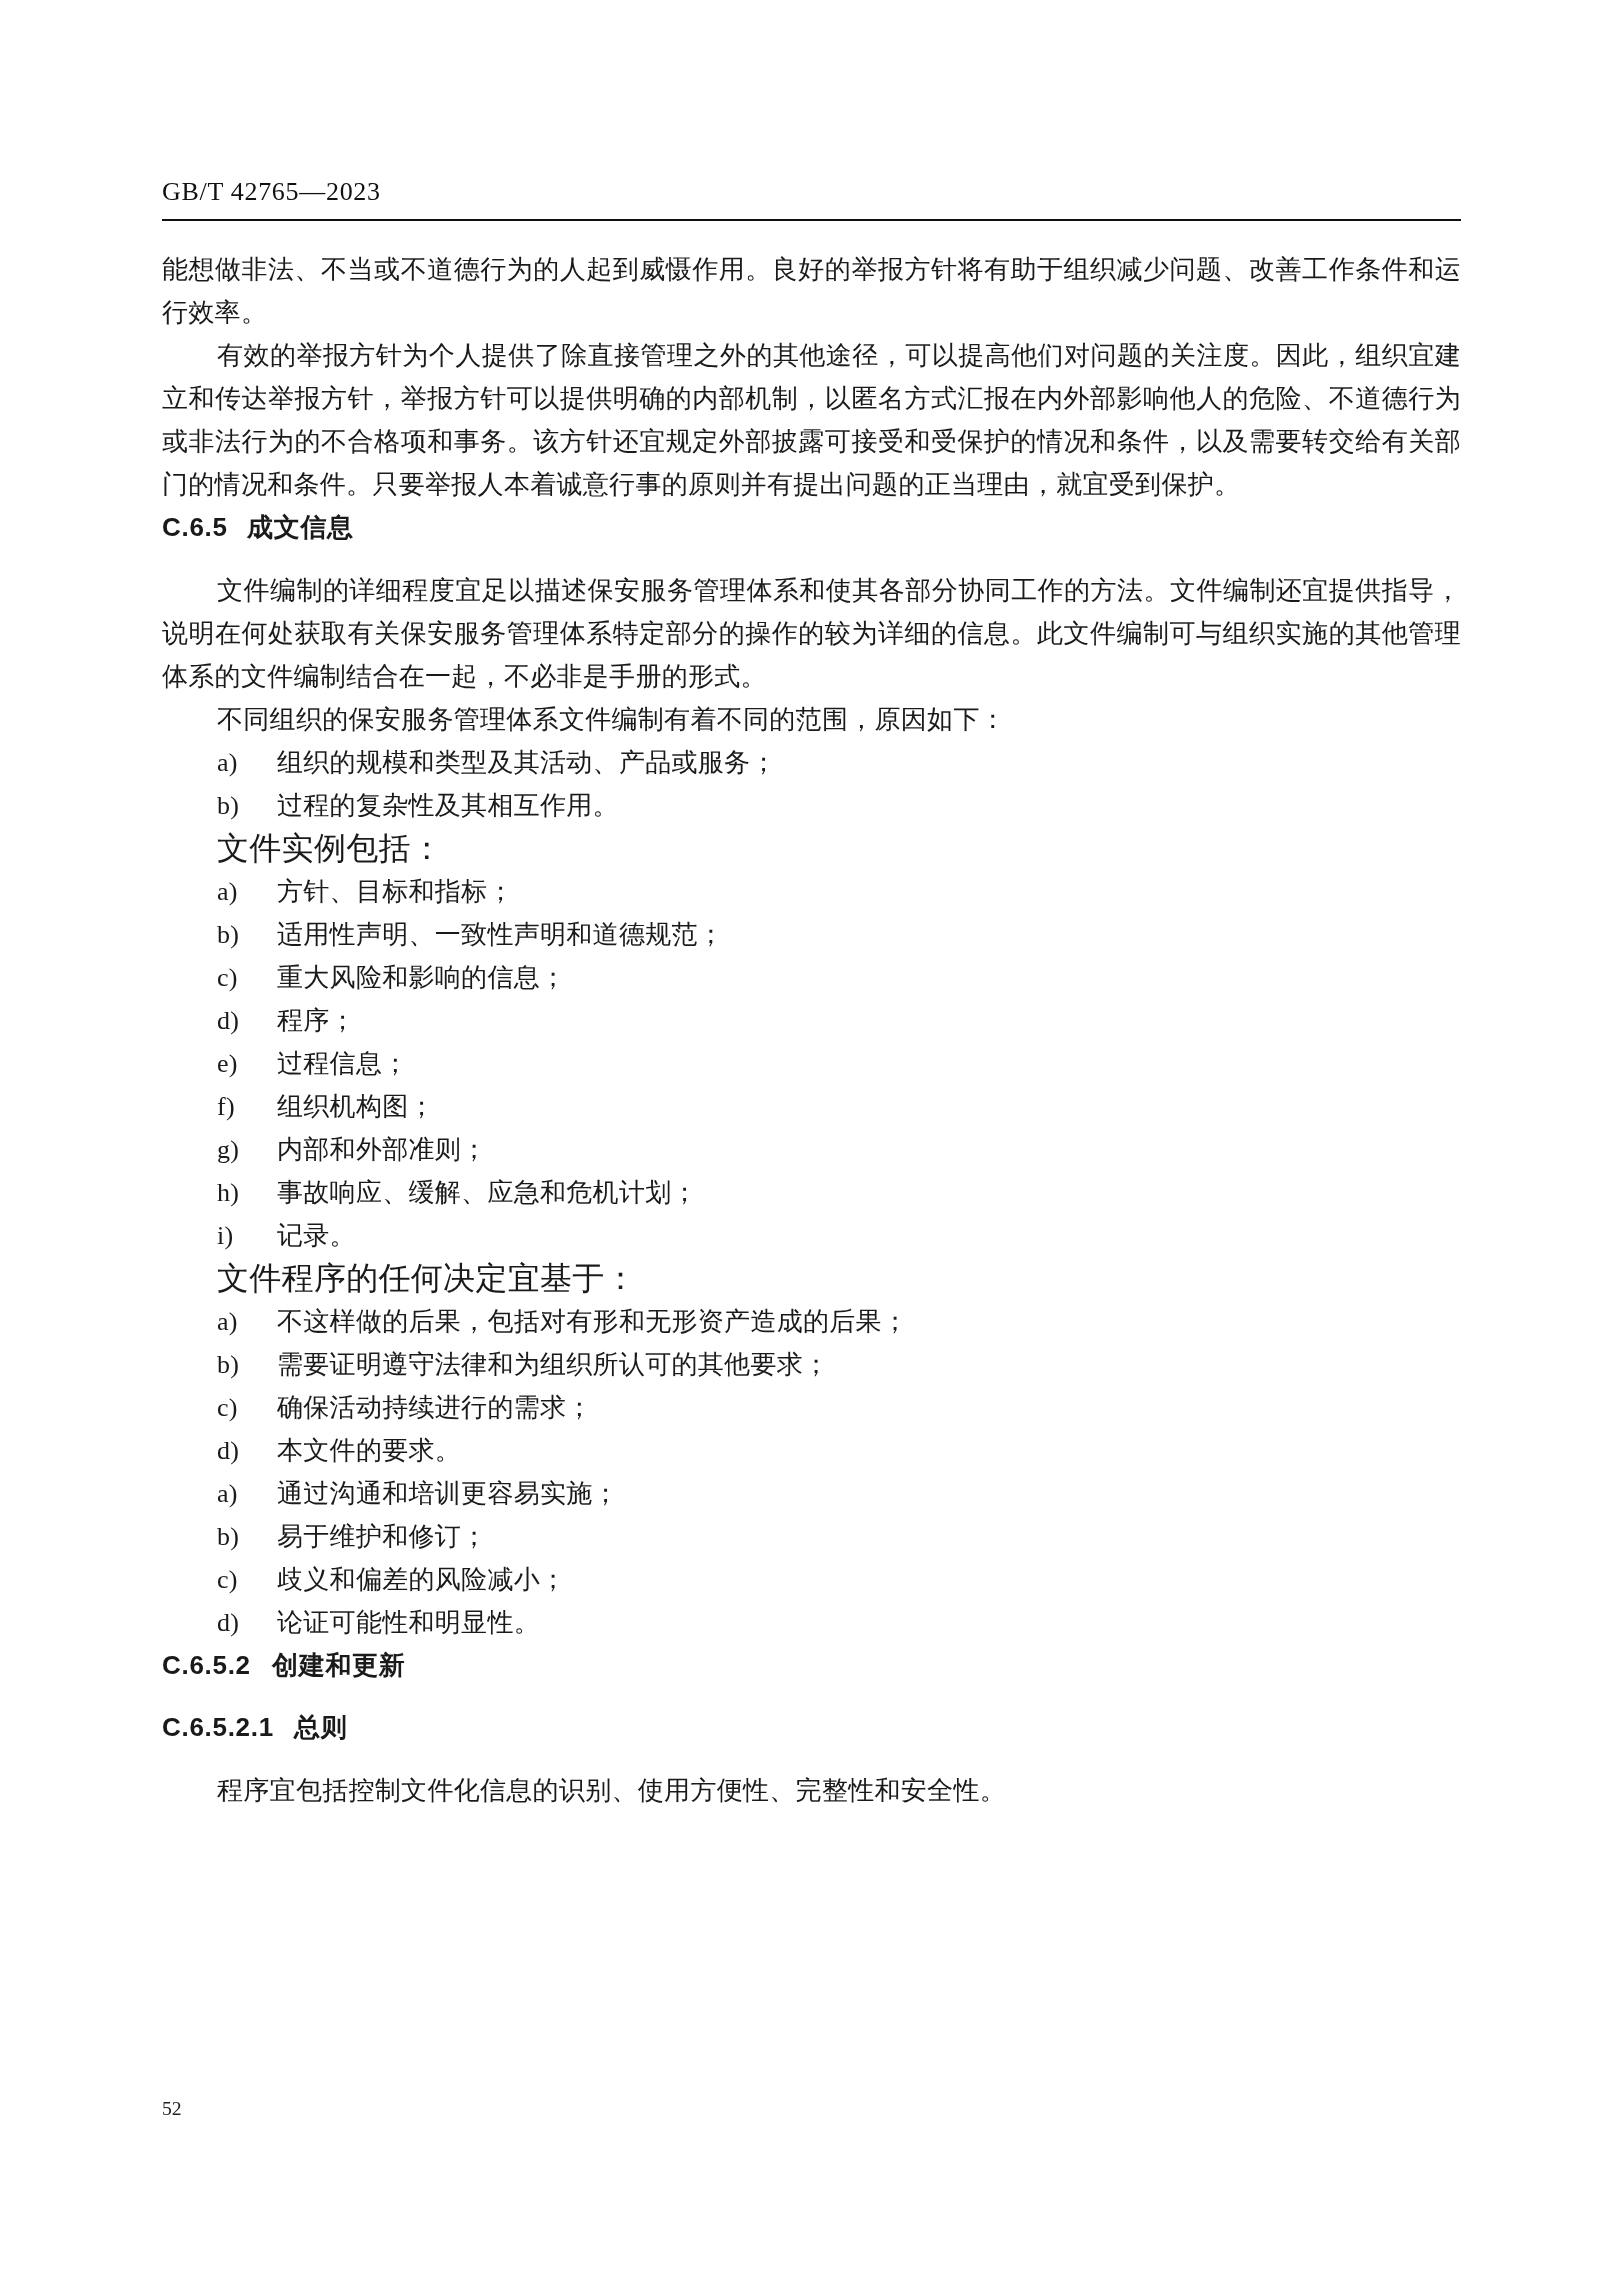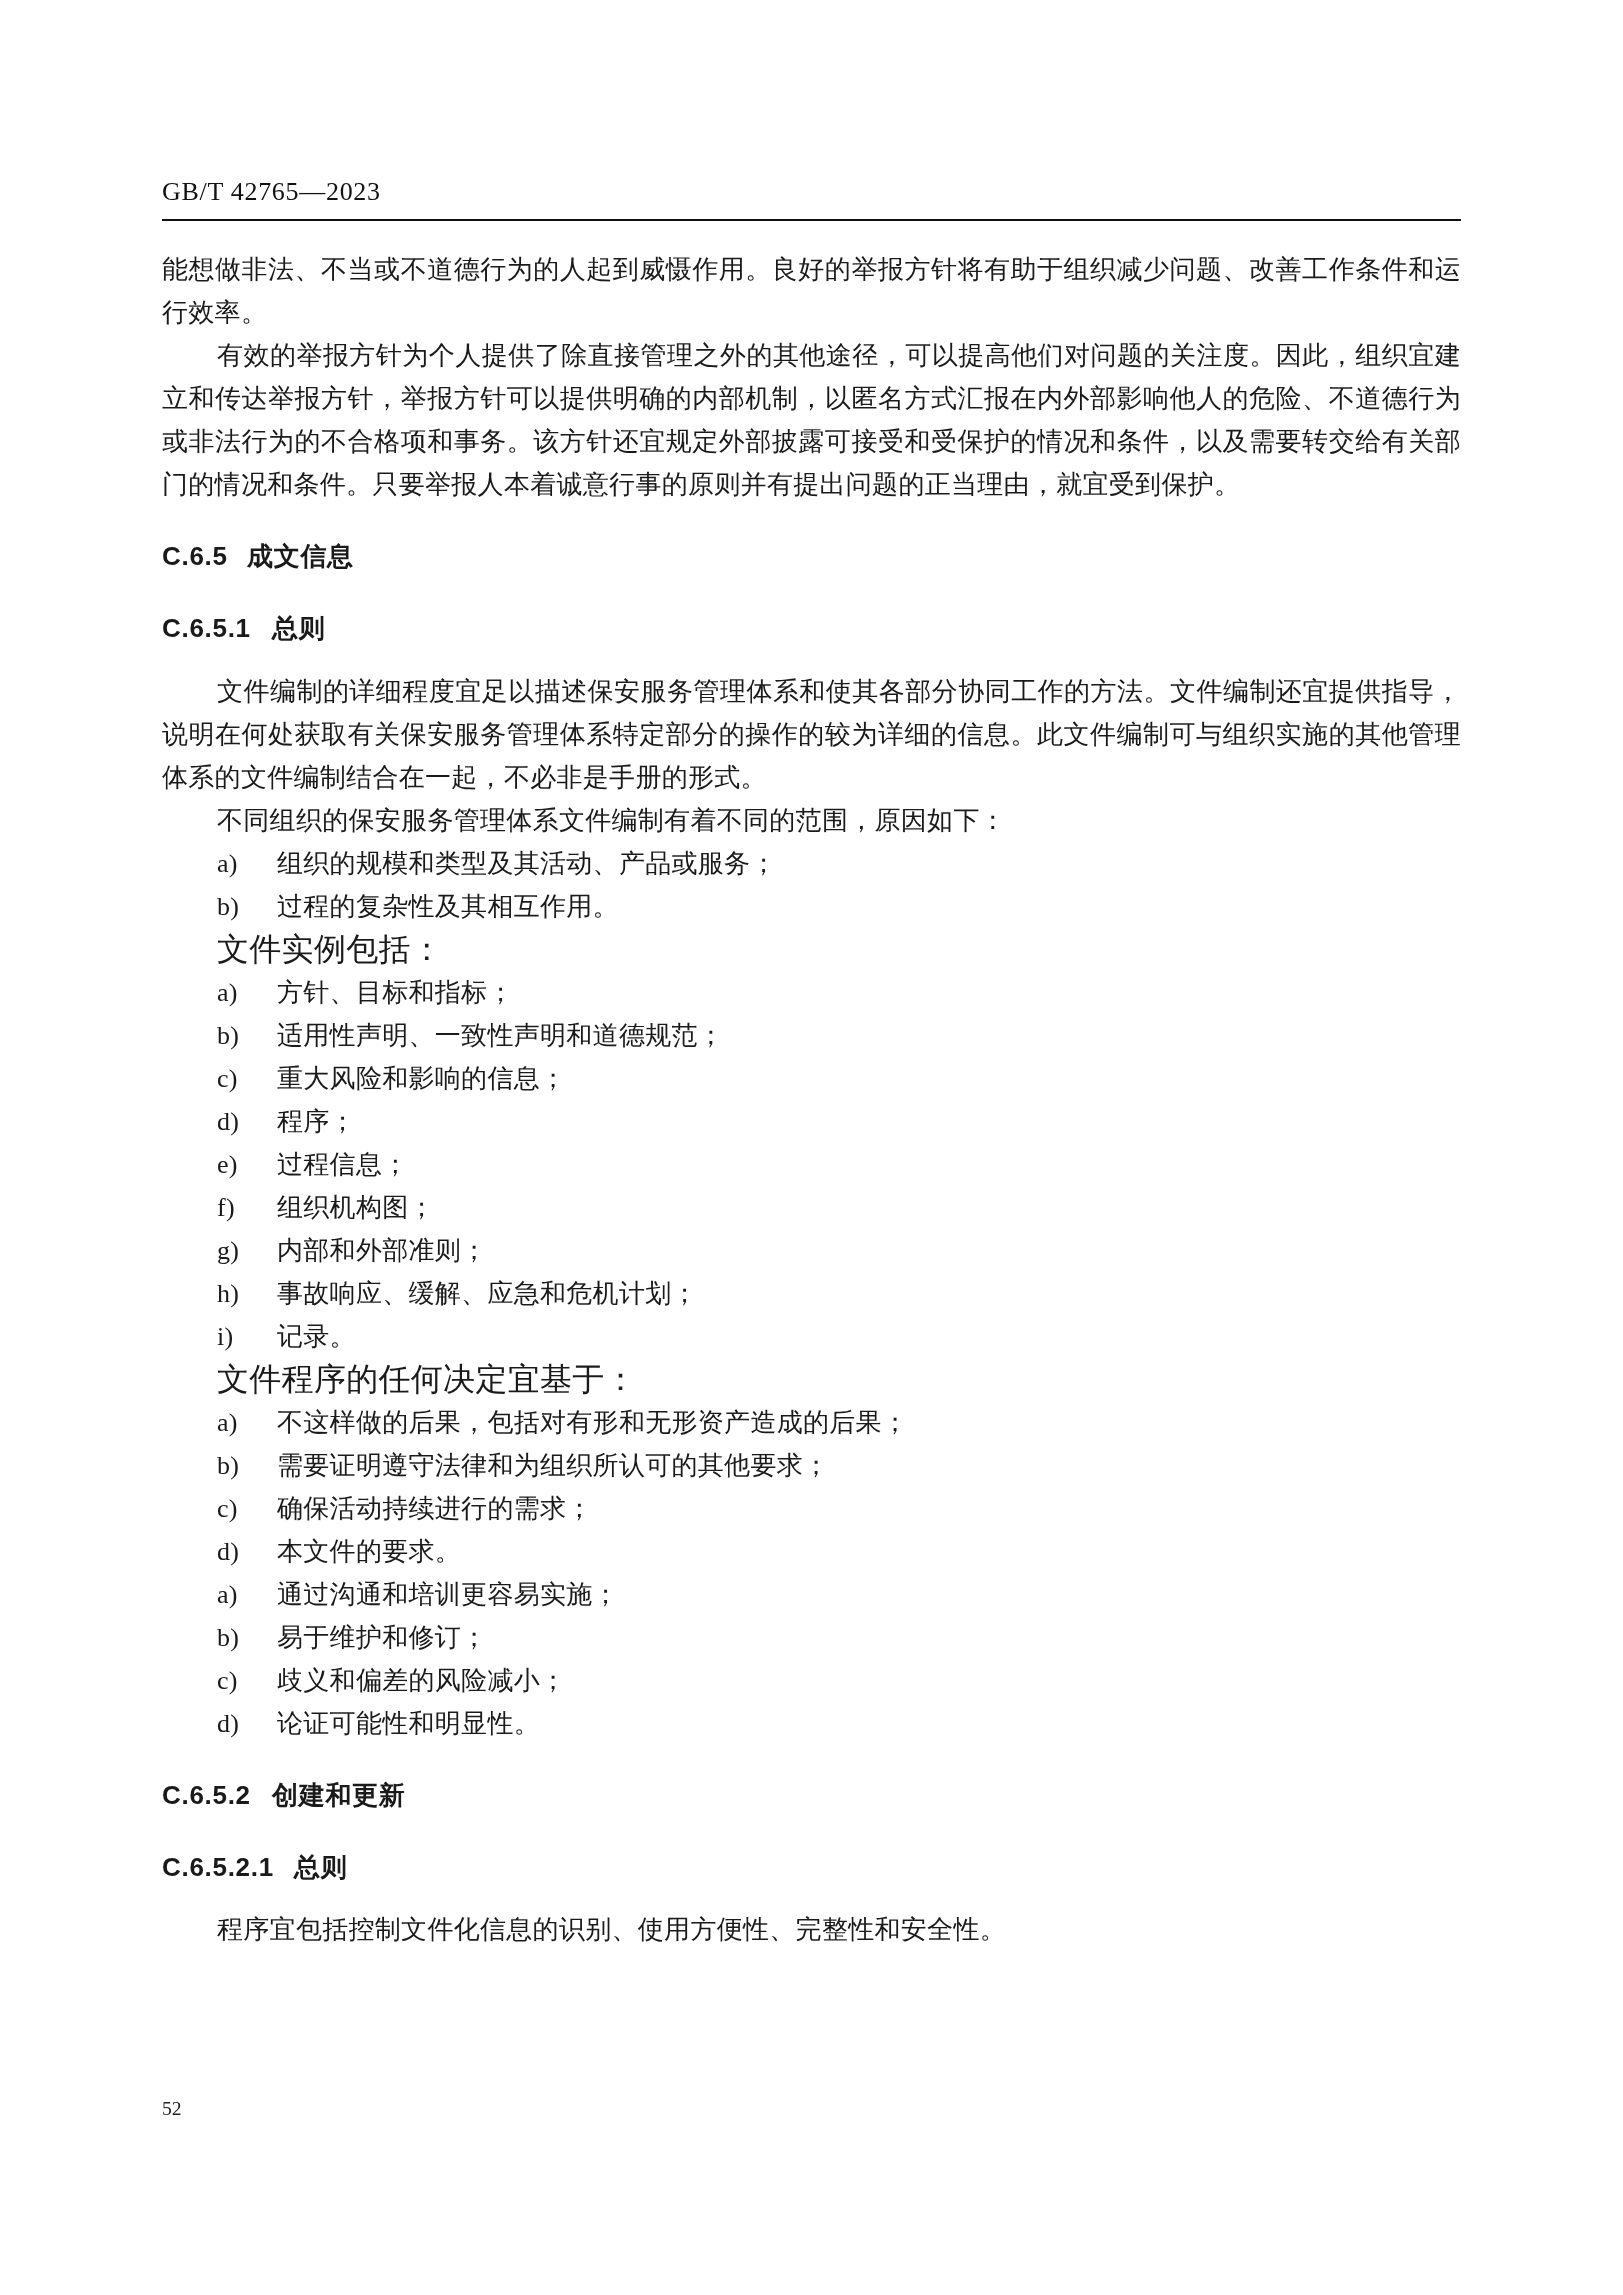--- a/index.html
+++ b/index.html
@@ -53,21 +53,20 @@
     letter-spacing: 0.3px;
   }
   p.indent {
     text-indent: 55px;
   }
   .sec-head {
     font-size: 26px;
     line-height: 43px;
     font-weight: bold;
     font-family: "Liberation Sans", sans-serif;
-    margin-top: 29px;
     margin-bottom: 19.6px;
     letter-spacing: 0.7px;
   }
   .sec-head .num {
     display: inline-block;
     min-width: 85px;
   }
   .sec-head.level3 .num {
     min-width: 110px;
   }
@@ -114,23 +113,20 @@
     <div class="header">GB/T 42765—2023</div>
     <div class="hrule"></div>
 
     <p class="blk">能想做非法、不当或不道德行为的人起到威慑作用。良好的举报方针将有助于组织减少问题、改善工作条件和运行效率。</p>
     <p class="indent">有效的举报方针为个人提供了除直接管理之外的其他途径，可以提高他们对问题的关注度。因此，组织宜建立和传达举报方针，举报方针可以提供明确的内部机制，以匿名方式汇报在内外部影响他人的危险、不道德行为或非法行为的不合格项和事务。该方针还宜规定外部披露可接受和受保护的情况和条件，以及需要转交给有关部门的情况和条件。只要举报人本着诚意行事的原则并有提出问题的正当理由，就宜受到保护。</p>
 
     <div class="sec-head">
       <span class="num">C.6.5</span><span>成文信息</span>
     </div>
 
-    <div class="sec-head level3">
-      <span class="num">C.6.5.1</span><span>总则</span>
-    </div>
 
     <p class="indent">文件编制的详细程度宜足以描述保安服务管理体系和使其各部分协同工作的方法。文件编制还宜提供指导，说明在何处获取有关保安服务管理体系特定部分的操作的较为详细的信息。此文件编制可与组织实施的其他管理体系的文件编制结合在一起，不必非是手册的形式。</p>
 
     <p class="indent">不同组织的保安服务管理体系文件编制有着不同的范围，原因如下：</p>
 
     <div class="list-item">
       <span class="marker">a)</span>
       <span class="txt">组织的规模和类型及其活动、产品或服务；</span>
     </div>
     <div class="list-item">

